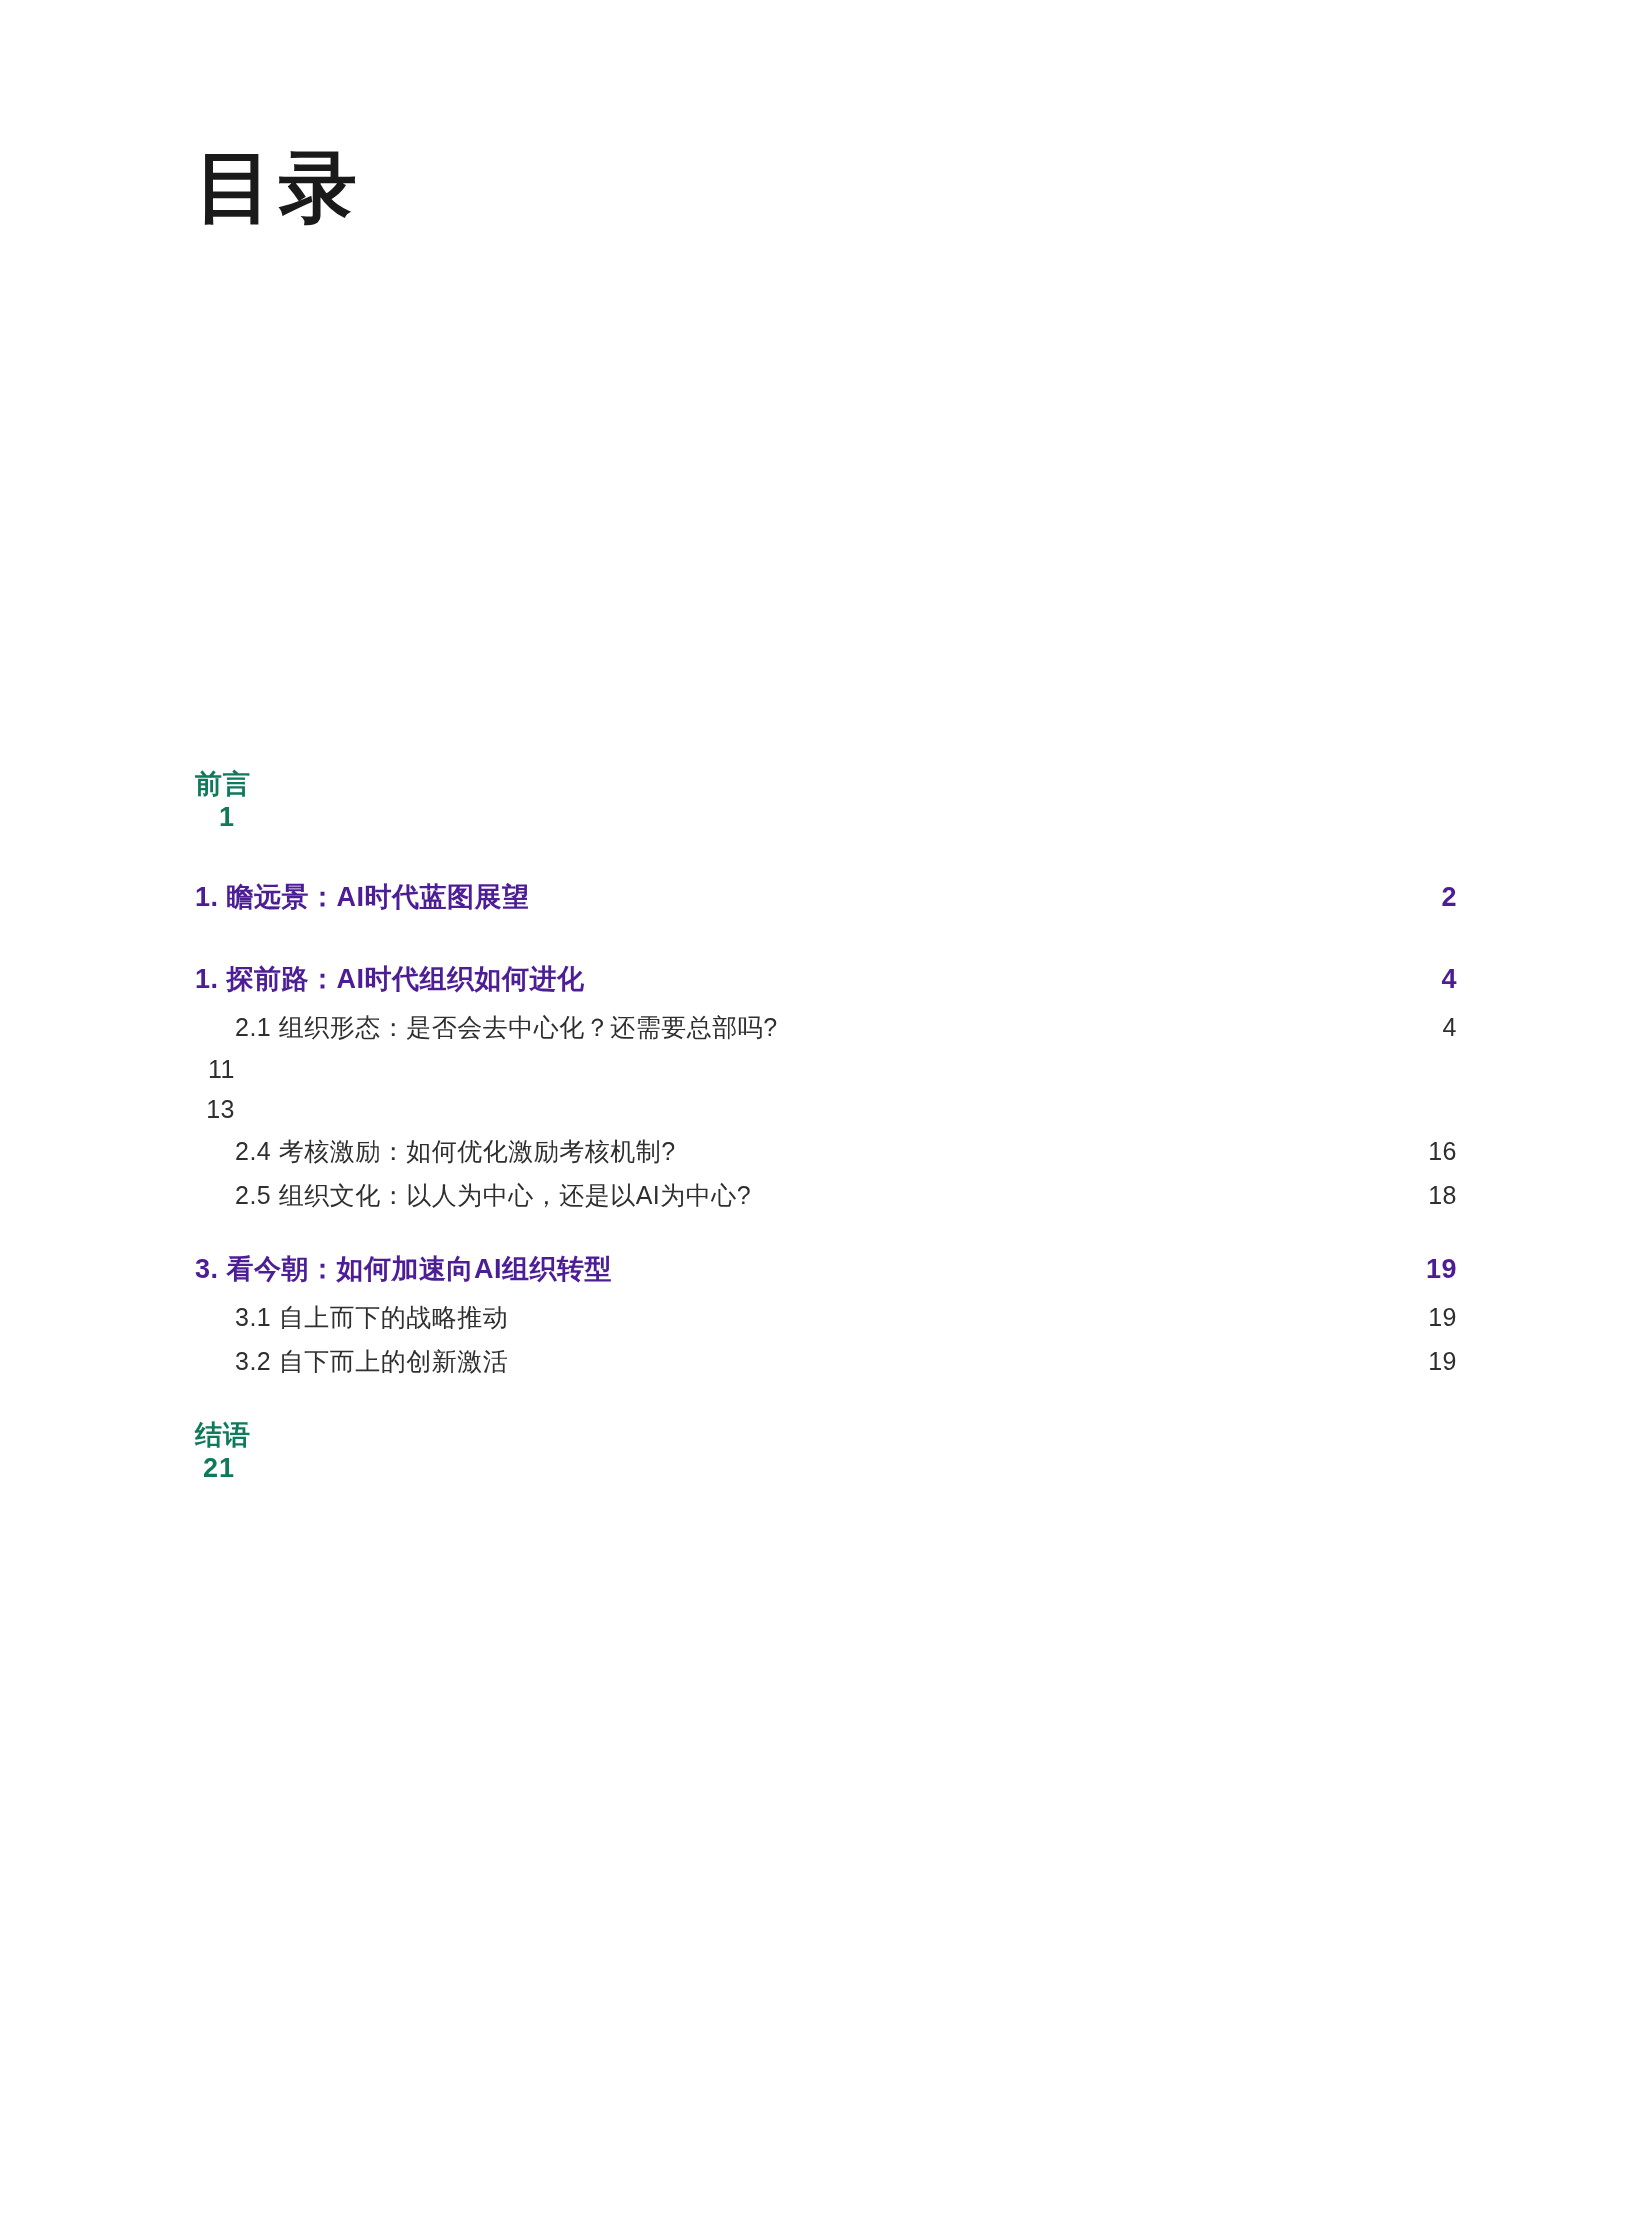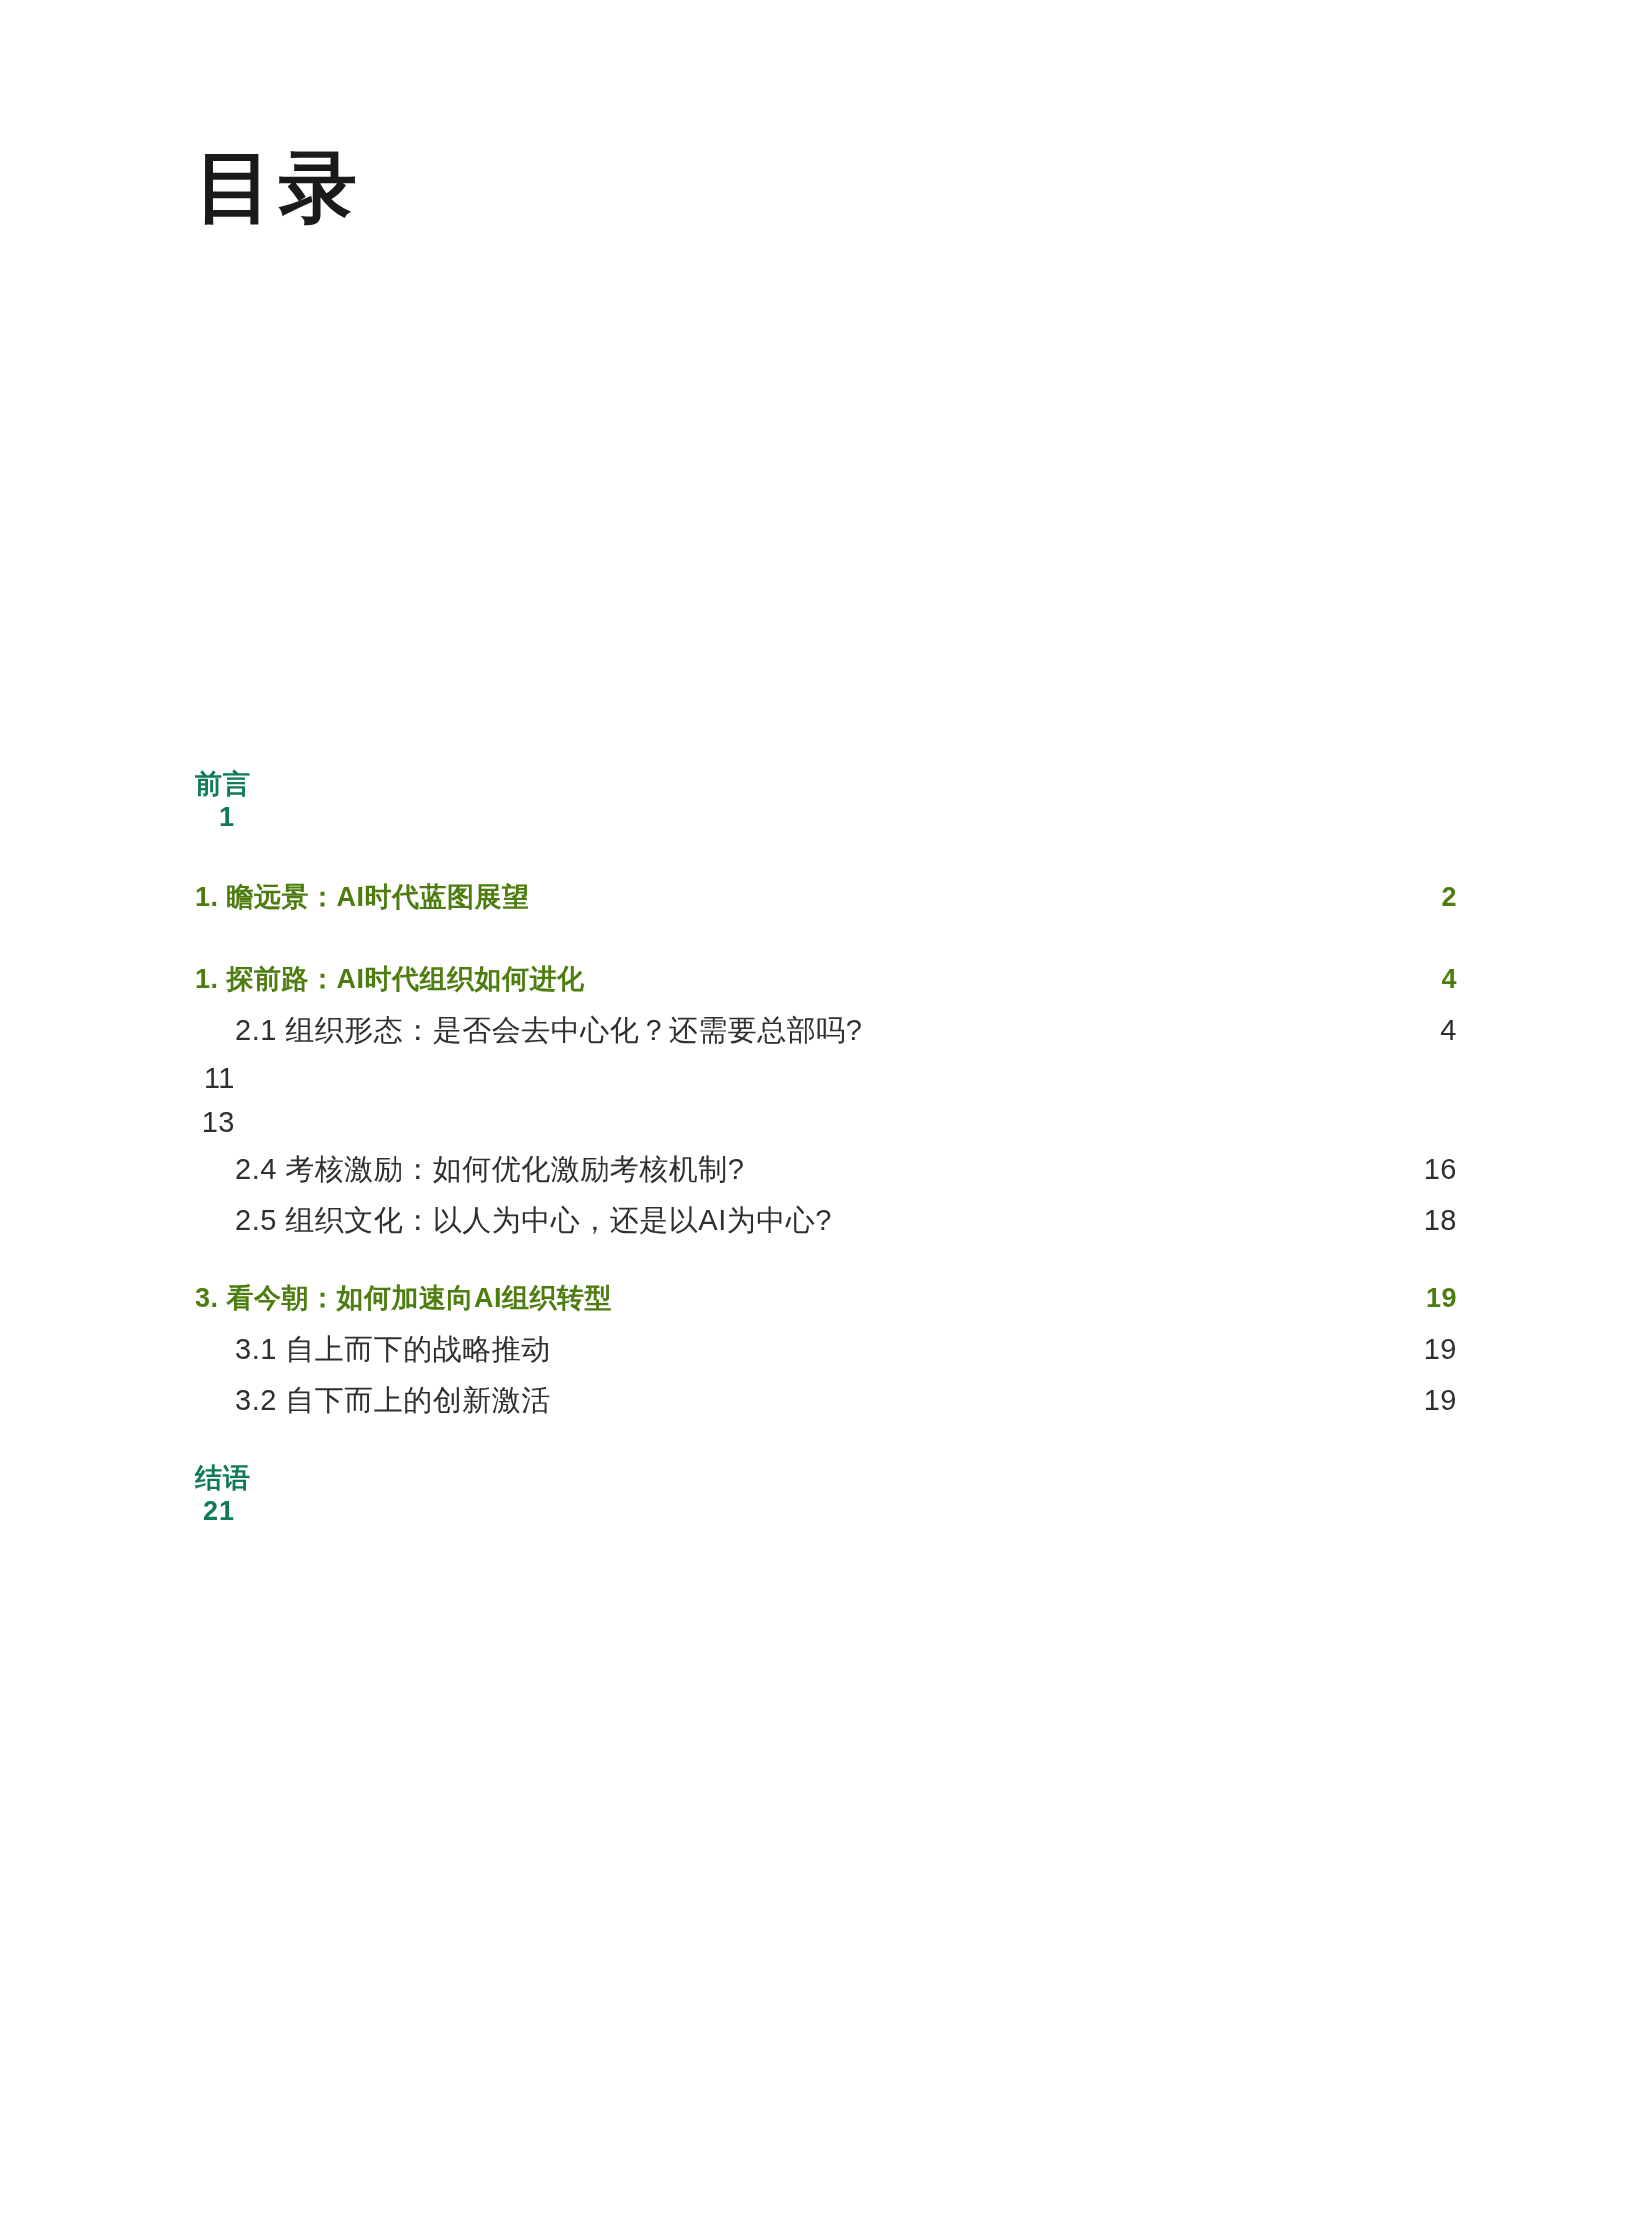--- a/index.html
+++ b/index.html
@@ -55,26 +55,26 @@
     font-size: 27px;
     font-weight: 700;
     color: #0f7a5a;
     letter-spacing: 1px;
     flex-direction: column;
   }
   
   .lvl1 {
     font-size: 27px;
     font-weight: 700;
-    color: #4d7c0f;
+    color: #4c1d95;
     letter-spacing: 0.5px;
   }
   
   .lvl2 {
-    font-size: 29px;
+    font-size: 25px;
     font-weight: 400;
     color: #2f2f2f;
     letter-spacing: 0.5px;
   }
   .lvl2 .label {
     padding-left: 40px;
   }
   .lvl2 .page-no {
     color: #2f2f2f;
     font-weight: 400;

